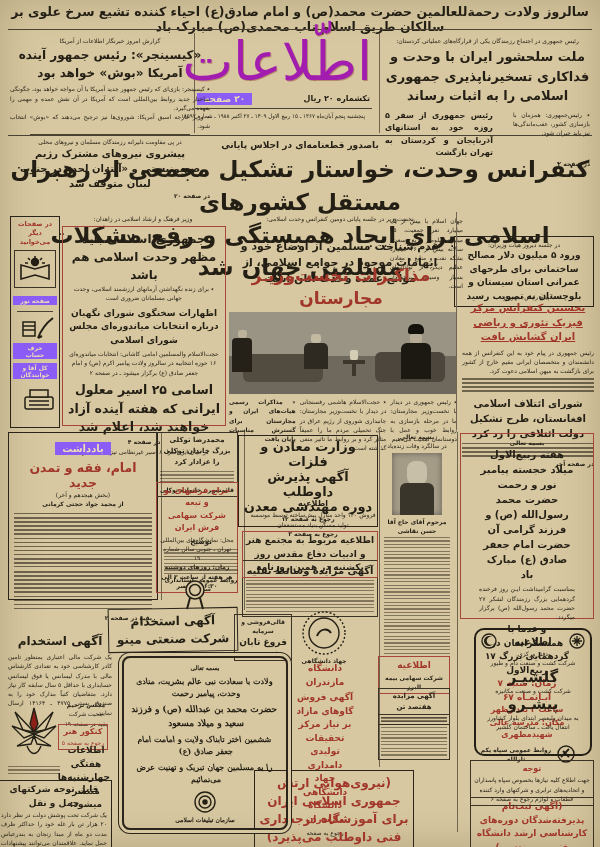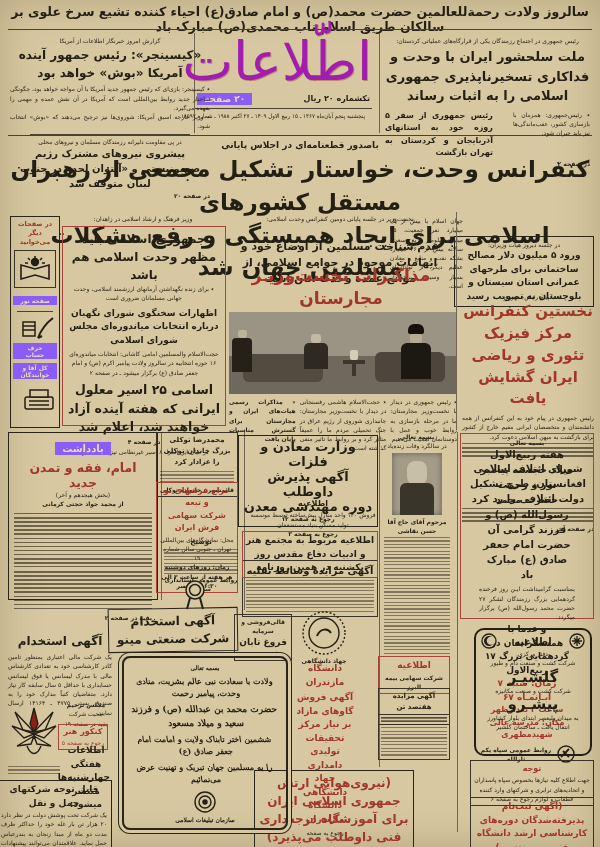--- a/index.html
+++ b/index.html
@@ -96,21 +96,21 @@
     <div class="tiny j">جهان اسلام با بیش از یک میلیارد نفر جمعیت، ۳۵ میلیون کیلومتر مربع وسعت، سالانه بیش از ۳۶۰ میلیارد بشکه نفت و منابع و معادن عظیم دیگر، از توانائیهای بسیار وسیعی برخوردار است.</div>
   </div>
 
   <div class="abs box2" style="top:236px;right:6px;width:130px;padding:3px 4px;">
     <div class="tiny c">در جلسه دیروز هیات وزیران:</div>
     <div class="b c t9">ورود ۵ میلیون دلار مصالح ساختمانی برای طرحهای عمرانی استان سیستان و بلوچستان به تصویب رسید</div>
   </div>
 
   <div class="abs" style="top:292px;right:6px;width:132px;">
     <div class="tiny c">با پیام رئیس‌جمهوری:</div>
-    <div class="b c red" style="font-size:15px;line-height:1.45;">نخستین کنفرانس مرکز فیزیک تئوری و ریاضی ایران گشایش یافت</div>
+    <div class="b c red" style="font-size:10px;line-height:1.45;text-decoration:underline;">نخستین کنفرانس مرکز فیزیک تئوری و ریاضی ایران گشایش یافت</div>
     <div class="tiny j" style="margin-top:3px;">رئیس جمهوری در پیام خود به این کنفرانس از همه دانشمندان و متخصصان ایرانی مقیم خارج از کشور برای بازگشت به میهن اسلامی دعوت کرد.</div>
     <div class="fl" style="height:14px;margin-top:2px;"></div>
     <div class="b c t10" style="margin-top:4px;">شورای ائتلاف اسلامی افغانستان، طرح تشکیل دولت ائتلافی را رد کرد</div>
     <div class="fl" style="height:16px;margin-top:2px;"></div>
     <div class="tiny b">در صفحه آخر</div>
   </div>
 
   <div class="abs c" style="top:264px;right:150px;width:218px;">
     <div class="b red" style="font-size:17px;line-height:1.35;">مذاکـرات نخست‌وزیـر مجارستان</div>
     <div class="b red" style="font-size:17px;line-height:1.3;word-spacing:4px;">بـا مقامـات عـالیرتبه ایـران</div>

